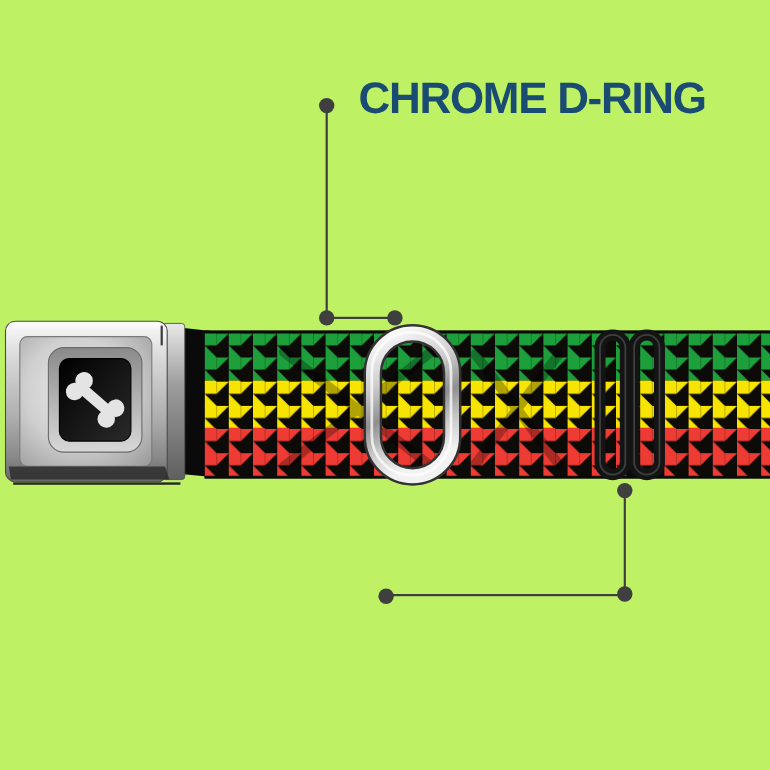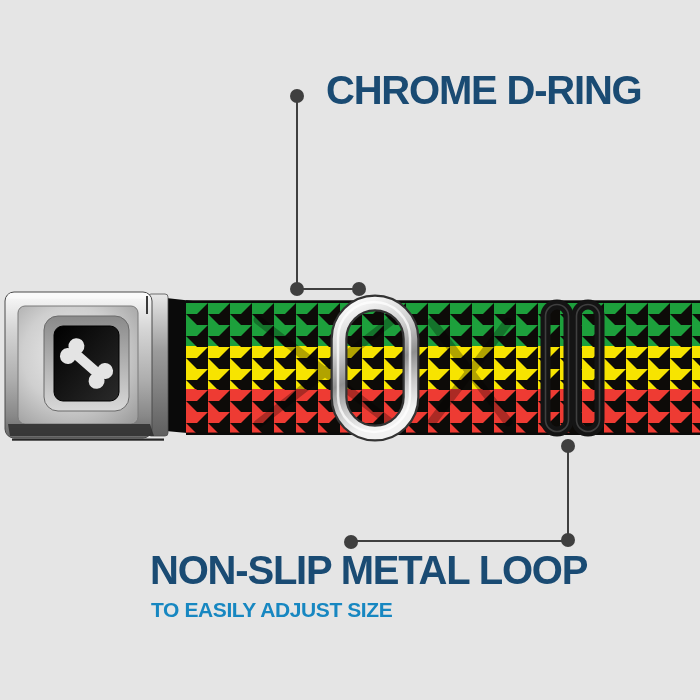--- a/index.html
+++ b/index.html
@@ -1,17 +1,17 @@
 <!DOCTYPE html>
 <html style="--title-navy: #1a4b73; --subtitle-blue: #1787c1; --callout-gray: #3f3f3f; --pattern-green: #1da03c; --pattern-yellow: #f7e400; --pattern-red: #ee3b33; --pattern-black: #0d0b08; --chrome-light: #f5f5f5; --chrome-dark: #6f6f6f;"><head>
 <meta charset="utf-8">
 <style>
   html,body{margin:0;padding:0;background:#ffffff;}
   #stage{
-    position:relative;width:700px;height:700px;background:#e5e5e5;overflow:hidden;
+    position:relative;width:700px;height:700px;background:#bef264;overflow:hidden;
     font-family:"Liberation Sans", sans-serif;
   }
   .abs{position:absolute;}
   
   .callout-title{
     font-weight:700;font-size:40px;line-height:1.05;letter-spacing:-1.2px;
     color:var(--title-navy,#1a4b73);white-space:nowrap;
   }
   .callout-subtitle{
     font-weight:700;font-size:21px;line-height:1.05;letter-spacing:-0.4px;
@@ -164,16 +164,14 @@
   <div class="callout-dot" style="left:352px;top:282px"></div>
 
   <div class="abs callout-title" style="left:326px;top:69px">CHROME D-RING</div>
 
   <div class="callout-line" style="left:566.75px;top:446px;width:2.5px;height:95px"></div>
   <div class="callout-line" style="left:351px;top:539.75px;width:217px;height:2.5px"></div>
   <div class="callout-dot" style="left:561px;top:439px"></div>
   <div class="callout-dot" style="left:561px;top:533px"></div>
   <div class="callout-dot" style="left:344px;top:535px"></div>
 
-  <div class="abs callout-title" style="left:150px;top:549px">NON-SLIP METAL LOOP</div>
-  <div class="abs callout-subtitle" style="left:151px;top:599px">TO EASILY ADJUST SIZE</div>
 
 </div>
 
 </body></html>

